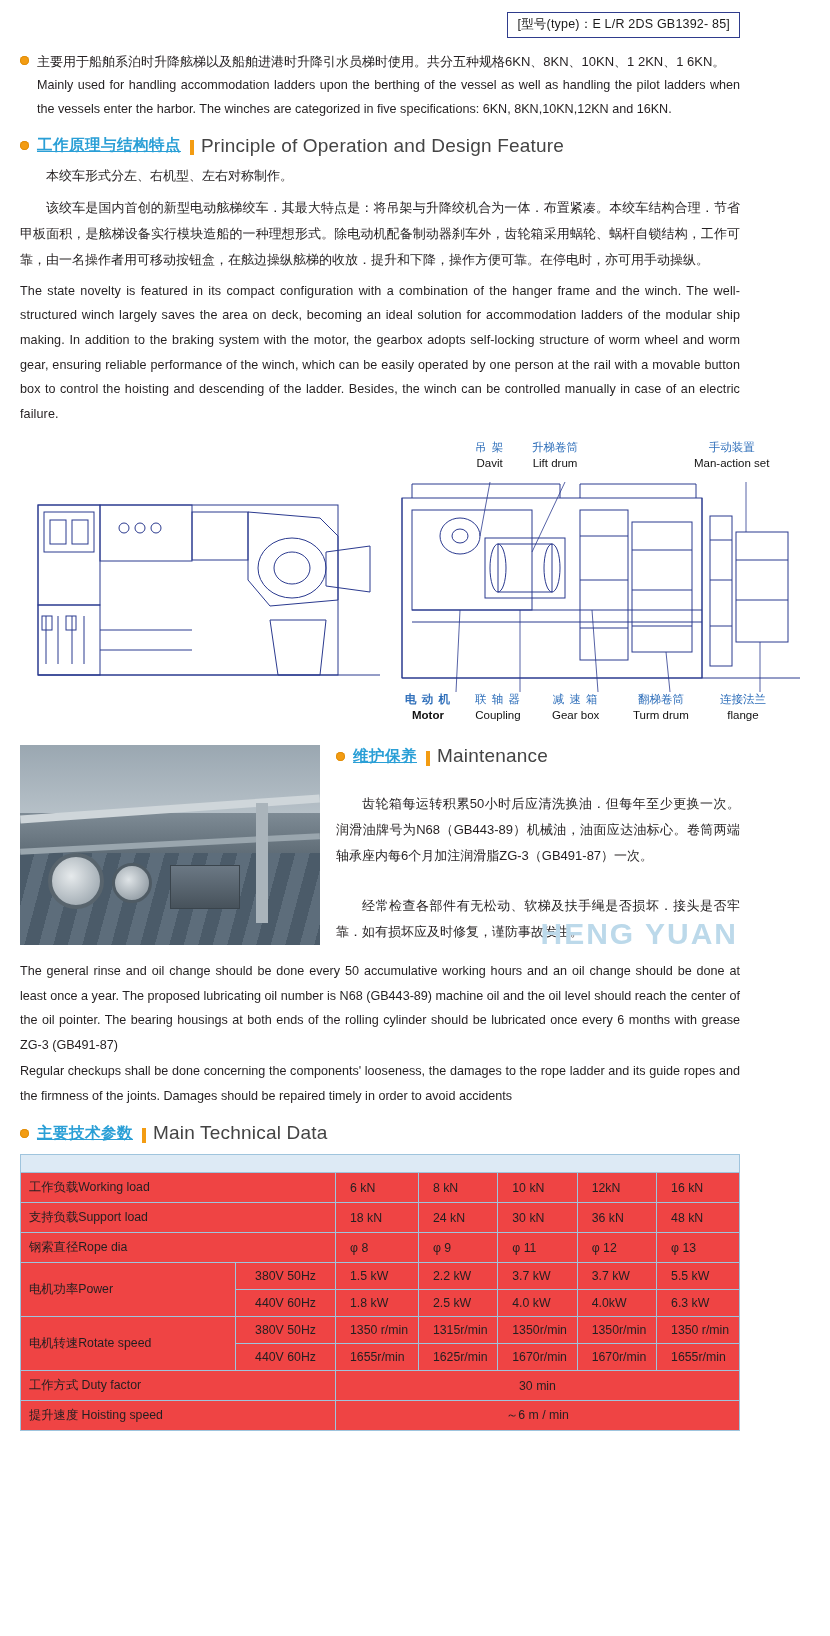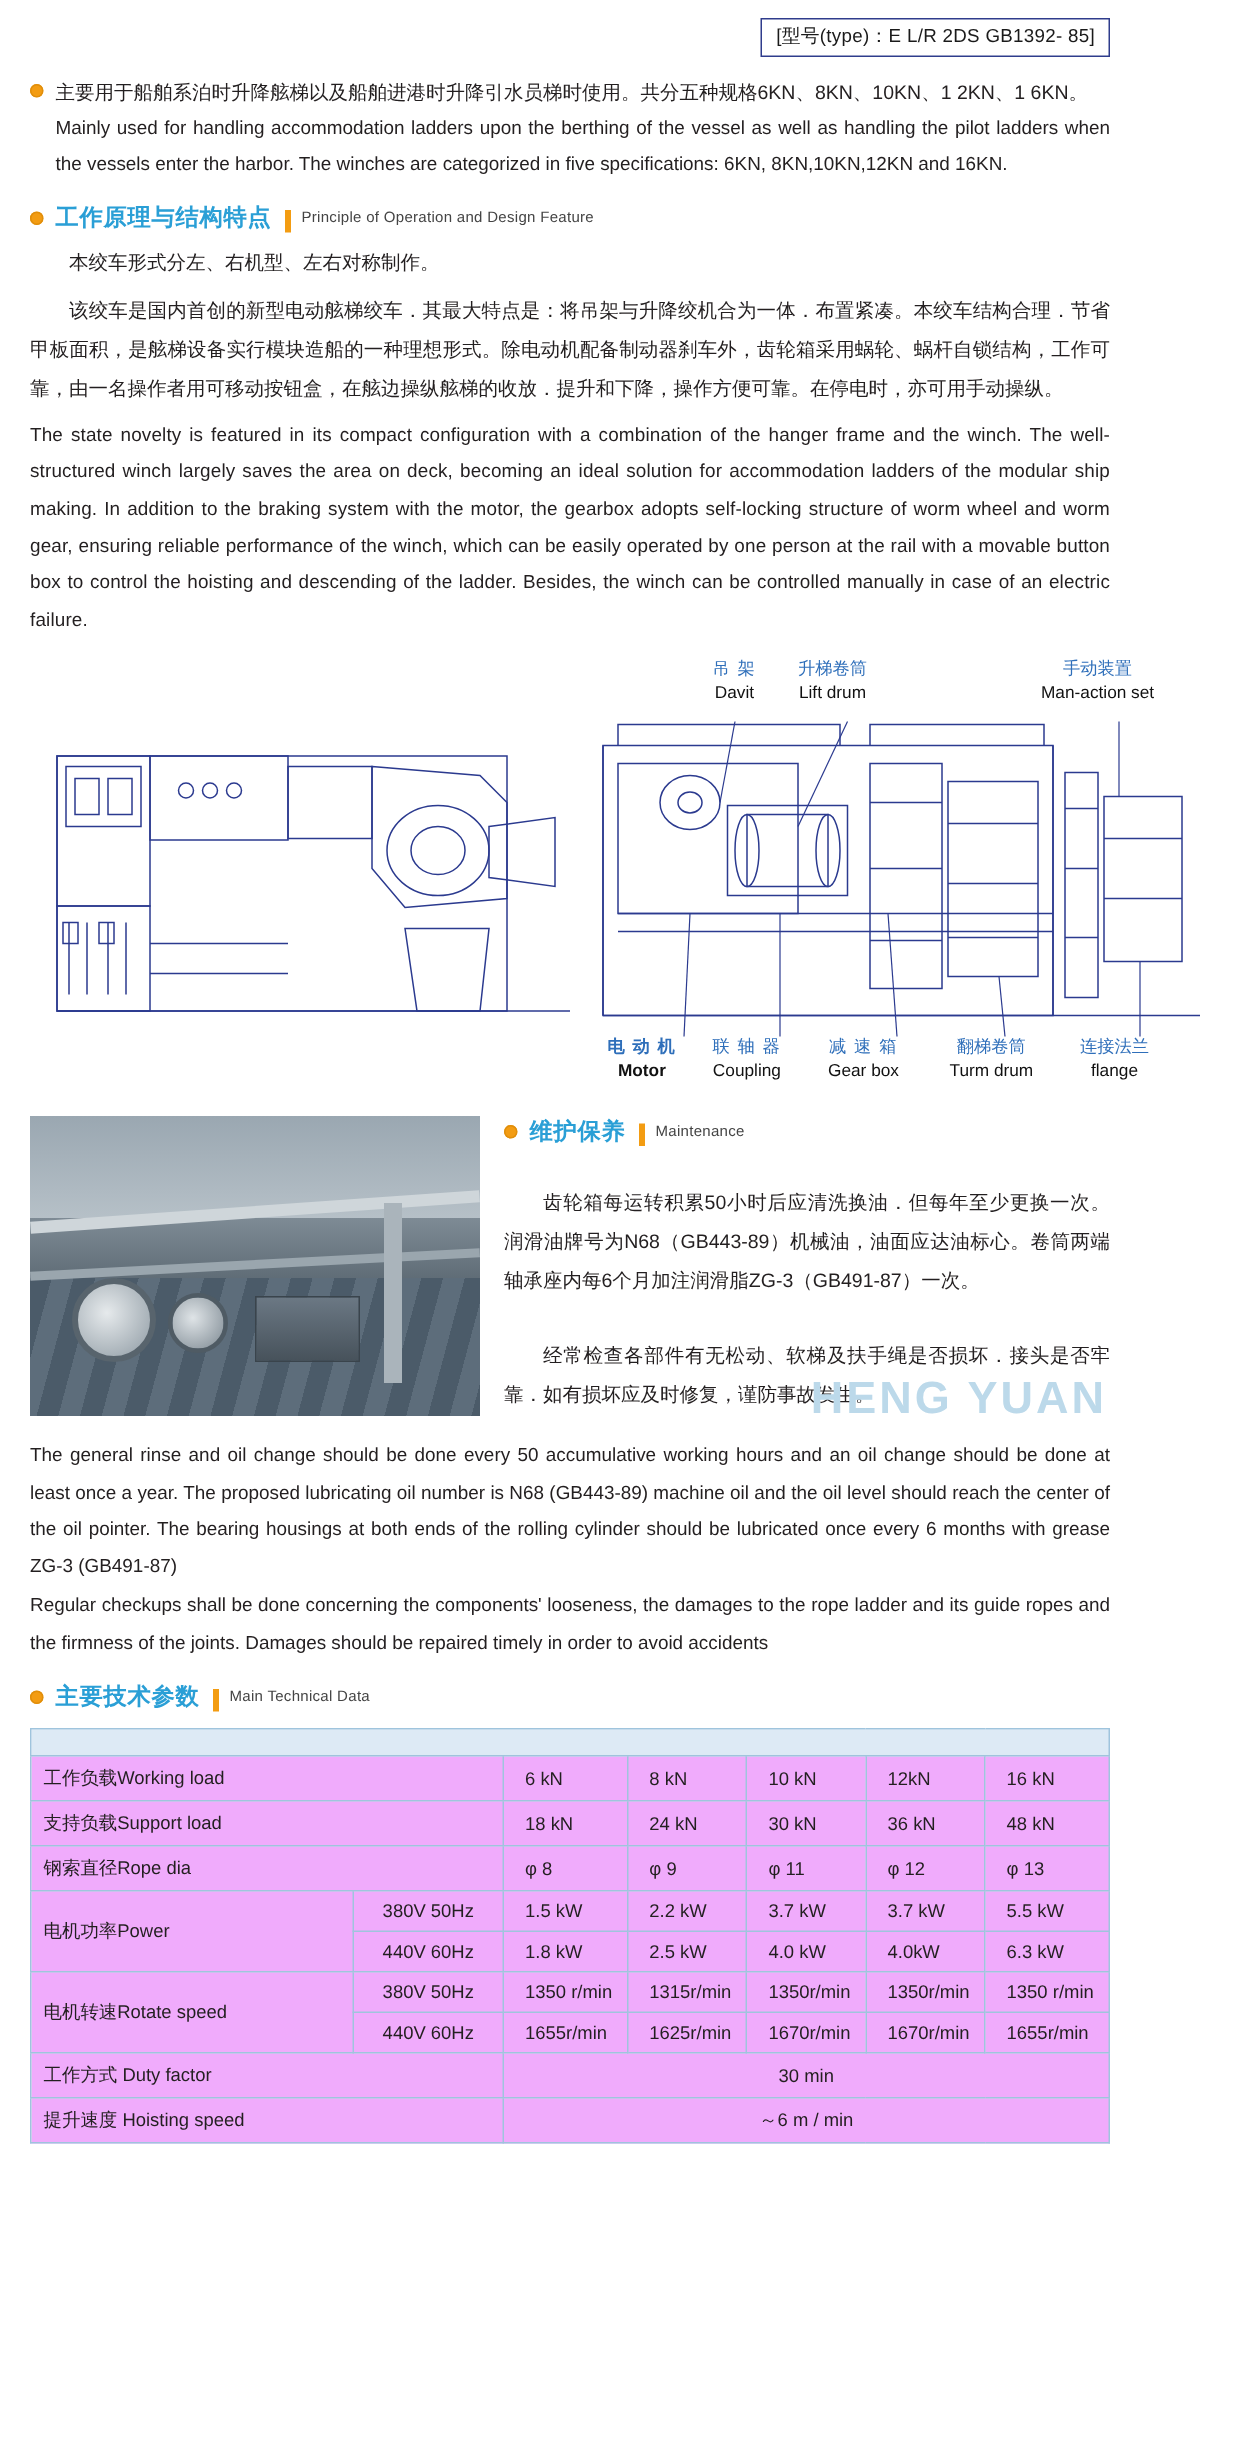--- a/index.html
+++ b/index.html
@@ -32,27 +32,27 @@
     background: #f39c12; margin-top: 6px; margin-right: 8px; flex:none;
     box-shadow: 0 0 0 1px #e08e0b inset;
   }
   .bullet-text { flex:1; font-size: 12.6px; line-height: 1.85; text-align: justify; }
   .bullet-text .cn { font-size: 13px; }
 
   
   .sec-head { display:flex; align-items:center; margin-top:14px; }
   .sec-head .dot { margin-top:0; }
   .sec-cn {
-    color:#2a9fd6; font-size:15.5px; font-weight:bold; letter-spacing:.5px;
+    color:#2a9fd6; font-size:15.5px; font-weight:bold; letter-spacing:.5px;text-decoration:underline;
   }
   .sec-bar {
     display:inline-block; width:4px; height:15px; background:#f39c12;
     margin:0 7px 0 9px; position:relative; top:2px;
   }
-  .sec-en { color:#444; font-size:10px; letter-spacing:.2px; }
+  .sec-en { color:#444; font-size:19px; letter-spacing:.2px; }
 
   
   .para { font-size:12.6px; line-height:1.95; text-align:justify; margin-top:6px; }
   .para.cn { text-indent: 2em; font-size:13px; line-height:2.0; }
   .para.en { letter-spacing:.1px; }
 
   
   .figure { position:relative; margin-top:14px; height:295px; }
   .lbl { position:absolute; font-size:11.5px; line-height:1.35; text-align:center; }
   .lbl .cn { color:#2f6fba; white-space:nowrap; }
@@ -94,21 +94,21 @@
     font-family:"Liberation Sans", sans-serif;
   }
 
   .aftertext { margin-top:14px; }
   .aftertext p { font-size:12.6px; line-height:1.95; text-align:justify; margin:0 0 2px 0; }
 
   
   .table-wrap { margin-top:10px; }
   table.tech { width:100%; border-collapse:collapse; font-size:12.3px; }
   table.tech td {
-    border:1px solid #9fc4dd; padding:6px 8px; height:26px; background:#f0abfc;
+    border:1px solid #9fc4dd; padding:6px 8px; height:26px; background:#ef4444;
   }
   table.tech tr.head td { background:#ddeaf5; height:18px; border-bottom:1px solid #9fc4dd;}
   td.lbl-cell { width:215px; padding-left:14px; }
   td.sub-cell { width:100px; text-align:center; }
   td.val { text-align:center; }
   td.val.lead { padding-left:14px; text-align:left; }
   .center { text-align:center; }
 </style>
 </head>
 <body>

